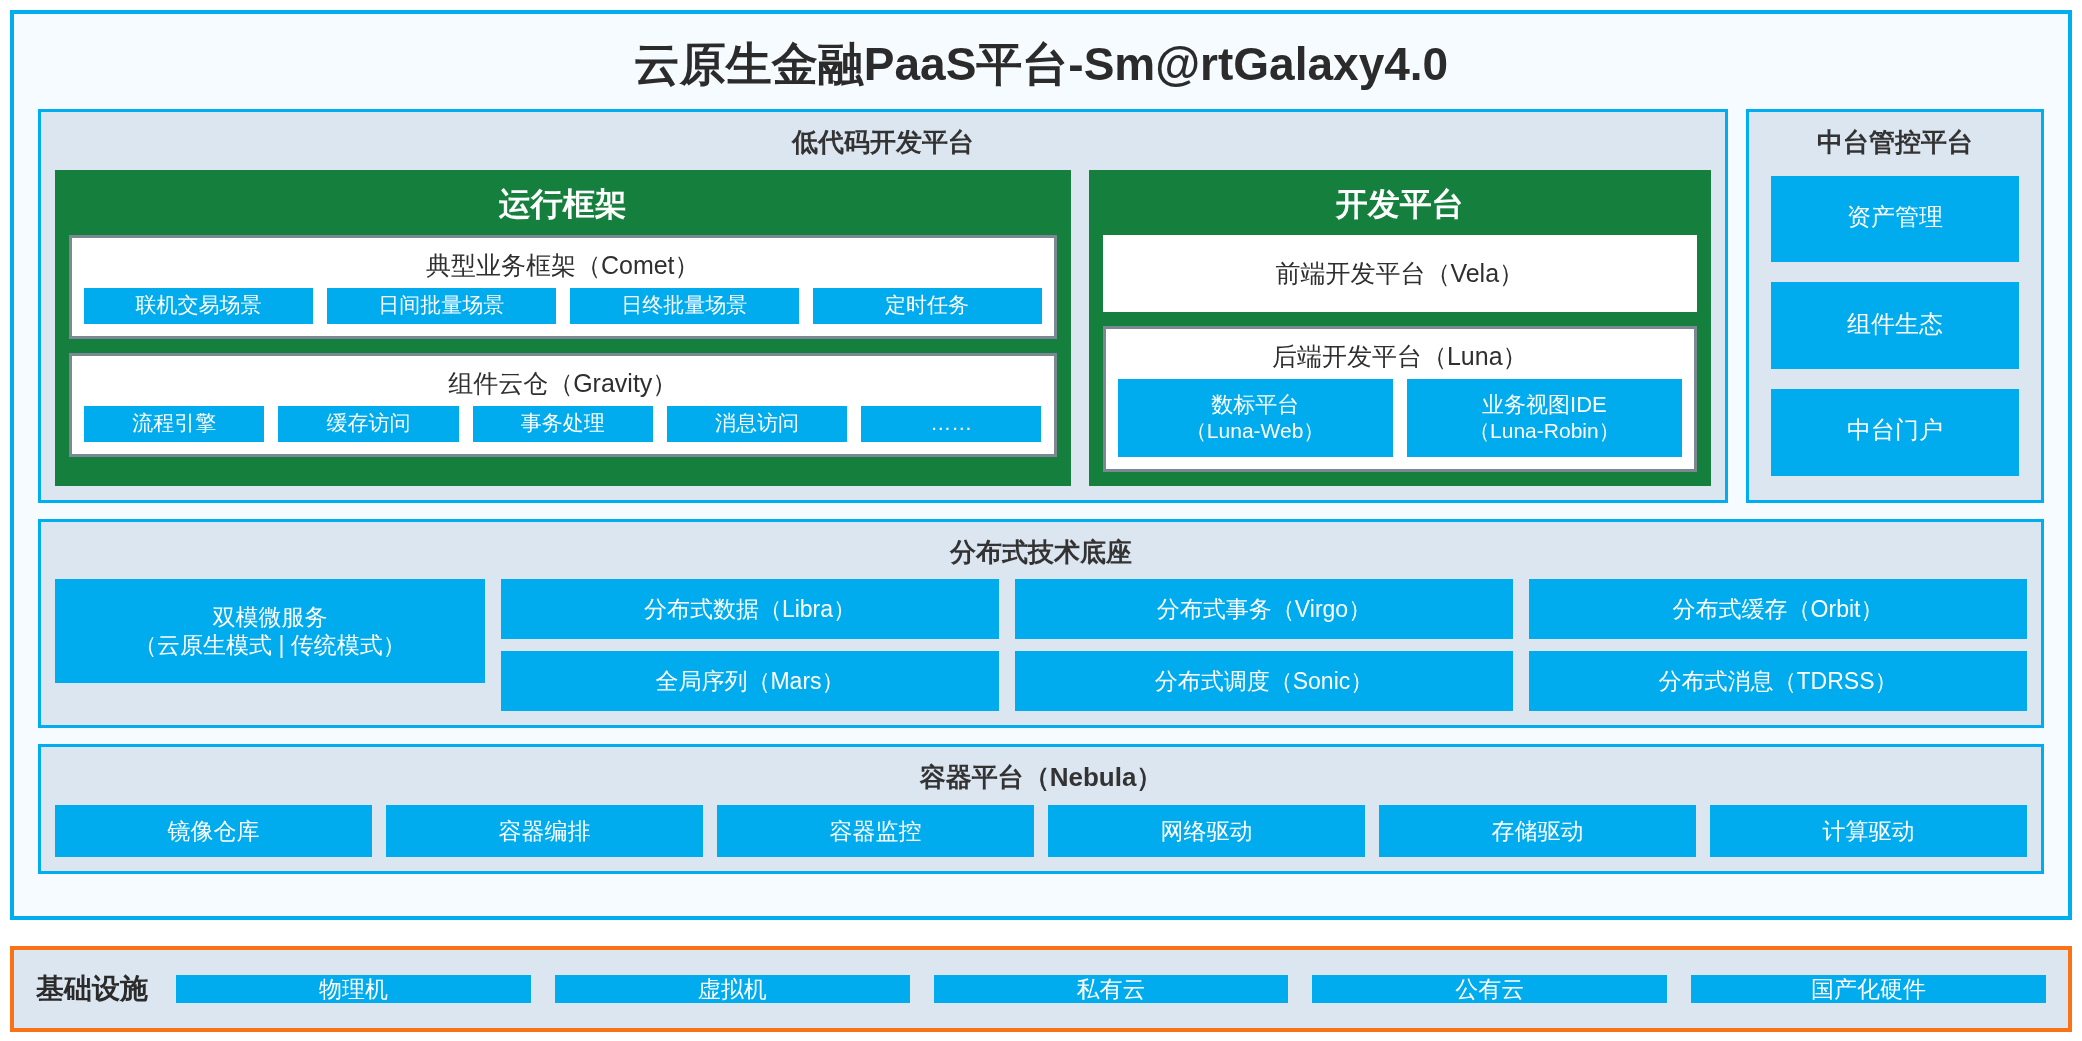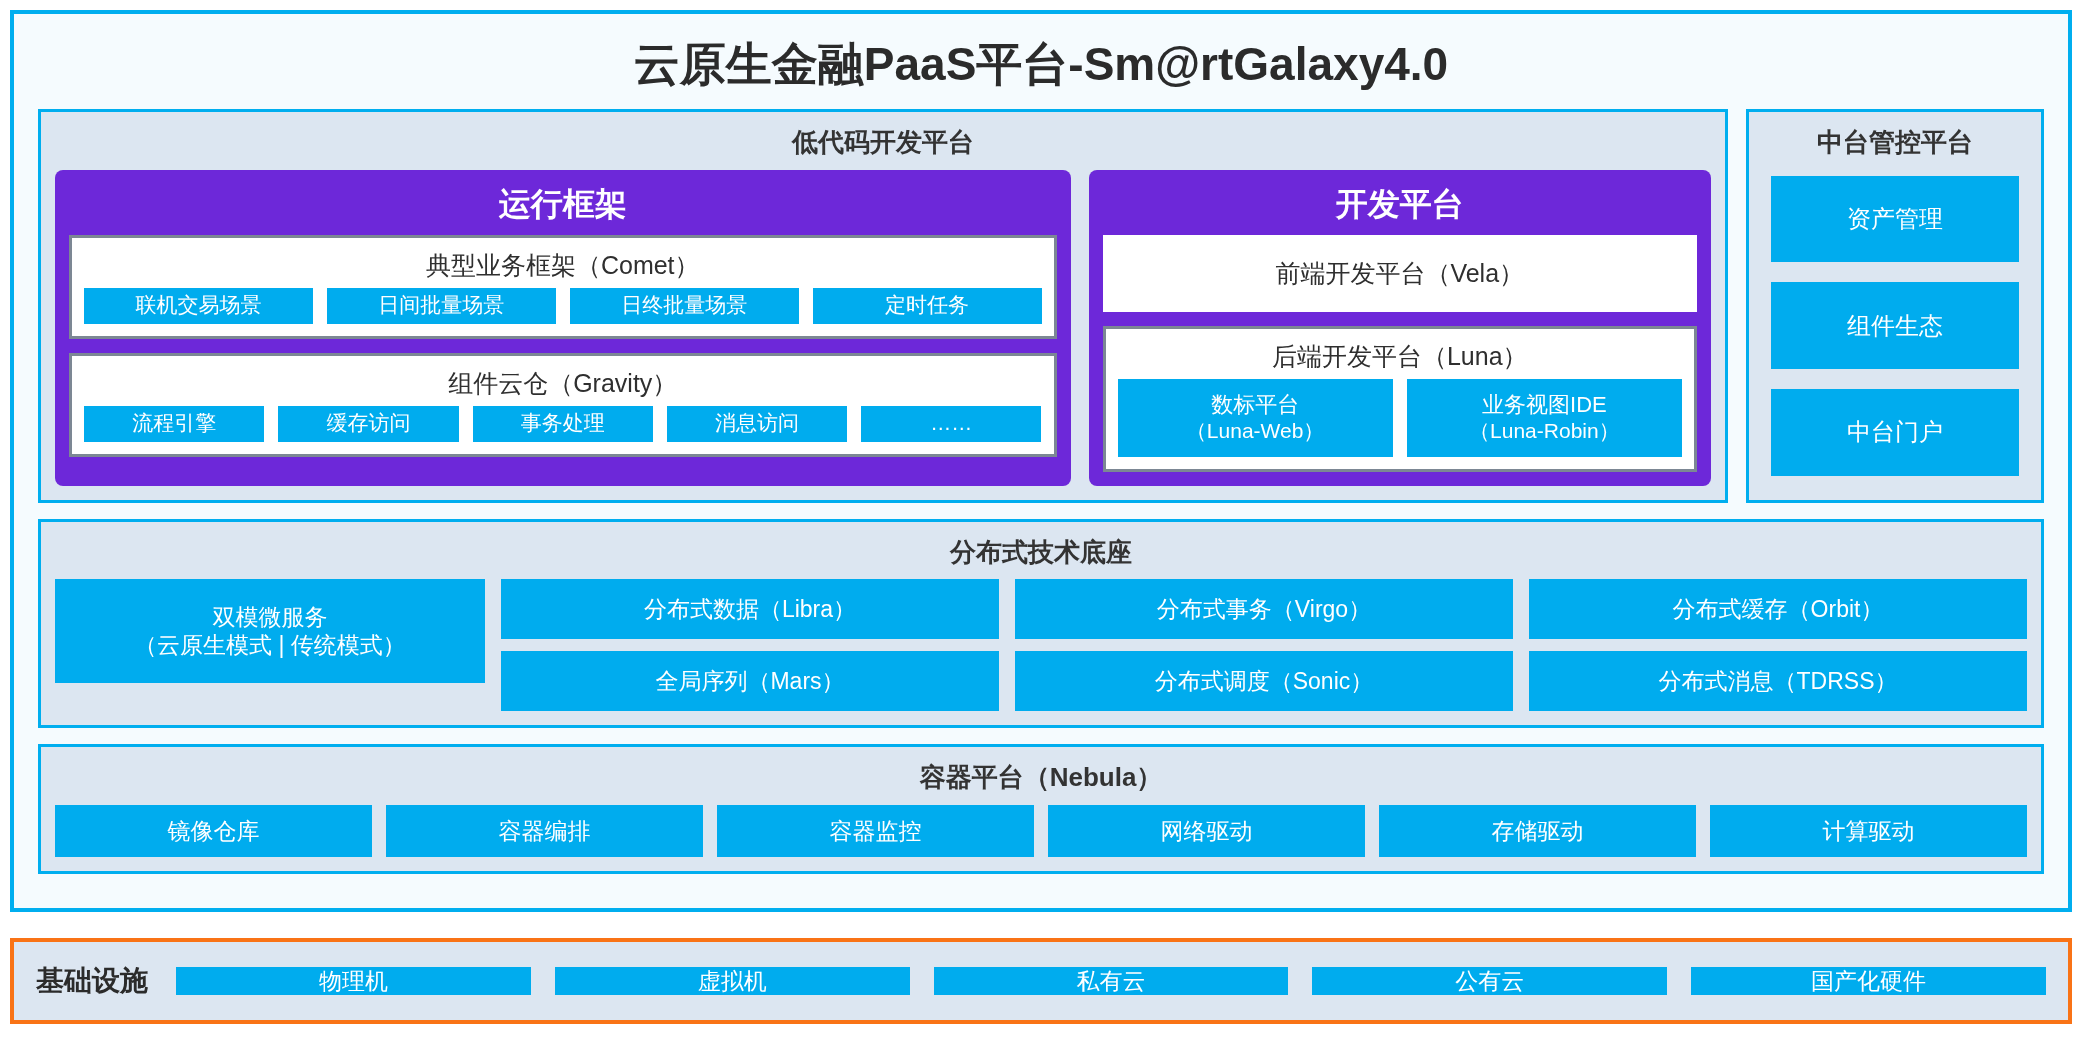--- a/index.html
+++ b/index.html
@@ -4,21 +4,21 @@
 <style>
   * { box-sizing: border-box; margin: 0; padding: 0; }
   html, body {
     width: 2082px; height: 1041px;
     background: #ffffff;
     font-family: "Liberation Sans", "DejaVu Sans", sans-serif;
     overflow: hidden;
   }
   .page {
     width: 2082px; height: 1041px;
-    padding: 10px 10px 17px 10px;
+    padding: 10px 10px 9px 10px;
     display: flex; flex-direction: column; gap: 16px;
   }
 
   
   .main-frame {
     border: 4px solid #00AEEF;
     background: #F5FBFE;
     flex: 1 1 auto;
     display: flex; flex-direction: column;
     padding: 18px 24px 20px 24px;
@@ -79,23 +79,23 @@
 
   
   .top-row { display: flex; gap: 18px; align-items: stretch; }
   .lowcode { flex: 1 1 auto; }
   .midoffice { width: 298px; flex: 0 0 298px; }
 
   .lowcode-body { display: flex; gap: 18px; flex: 1 1 auto; }
 
   
   .blue-col {
-    background: #6d28d9;
+    background: #15803d;
     padding: 10px 14px 14px 14px;
-    display: flex; flex-direction: column; border-radius: 8px;
+    display: flex; flex-direction: column;
   }
   .blue-col-title {
     text-align: center; color: #ffffff;
     font-size: 32px; font-weight: 700;
     padding: 6px 0 12px 0;
     line-height: 1.15;
   }
   .runtime { flex: 1 1 62%; }
   .devplat { flex: 1 1 38%; }
 
@@ -110,21 +110,21 @@
     text-align: center;
     font-size: 25px; color:#2f2f2f;
     padding: 22px 10px;
     margin-bottom: 14px;
   }
   .luna-tiles { display: flex; gap: 14px; }
   .luna-tiles > .tile { flex: 1 1 0; flex-direction: column; height: 78px; }
 
   
   .midoffice .mo-tiles { display:flex; flex-direction:column; gap: 20px; flex:1 1 auto; padding: 6px 8px 10px 8px;}
-  .midoffice .mo-tiles > .tile { flex: 1 1 0; font-size: 24px; }
+  .midoffice .mo-tiles > .tile { flex: 1 1 0; font-size: 24px; font-family: Liberation Mono, monospace; }
 
   
   .dist { margin-top: 16px; }
   .dist-body { display: flex; gap: 16px; }
   .dist-dual {
     flex: 0 0 430px;
     display: flex; align-items: center; justify-content: center;
     flex-direction: column;
     font-size: 23px; height: 104px;
   }

